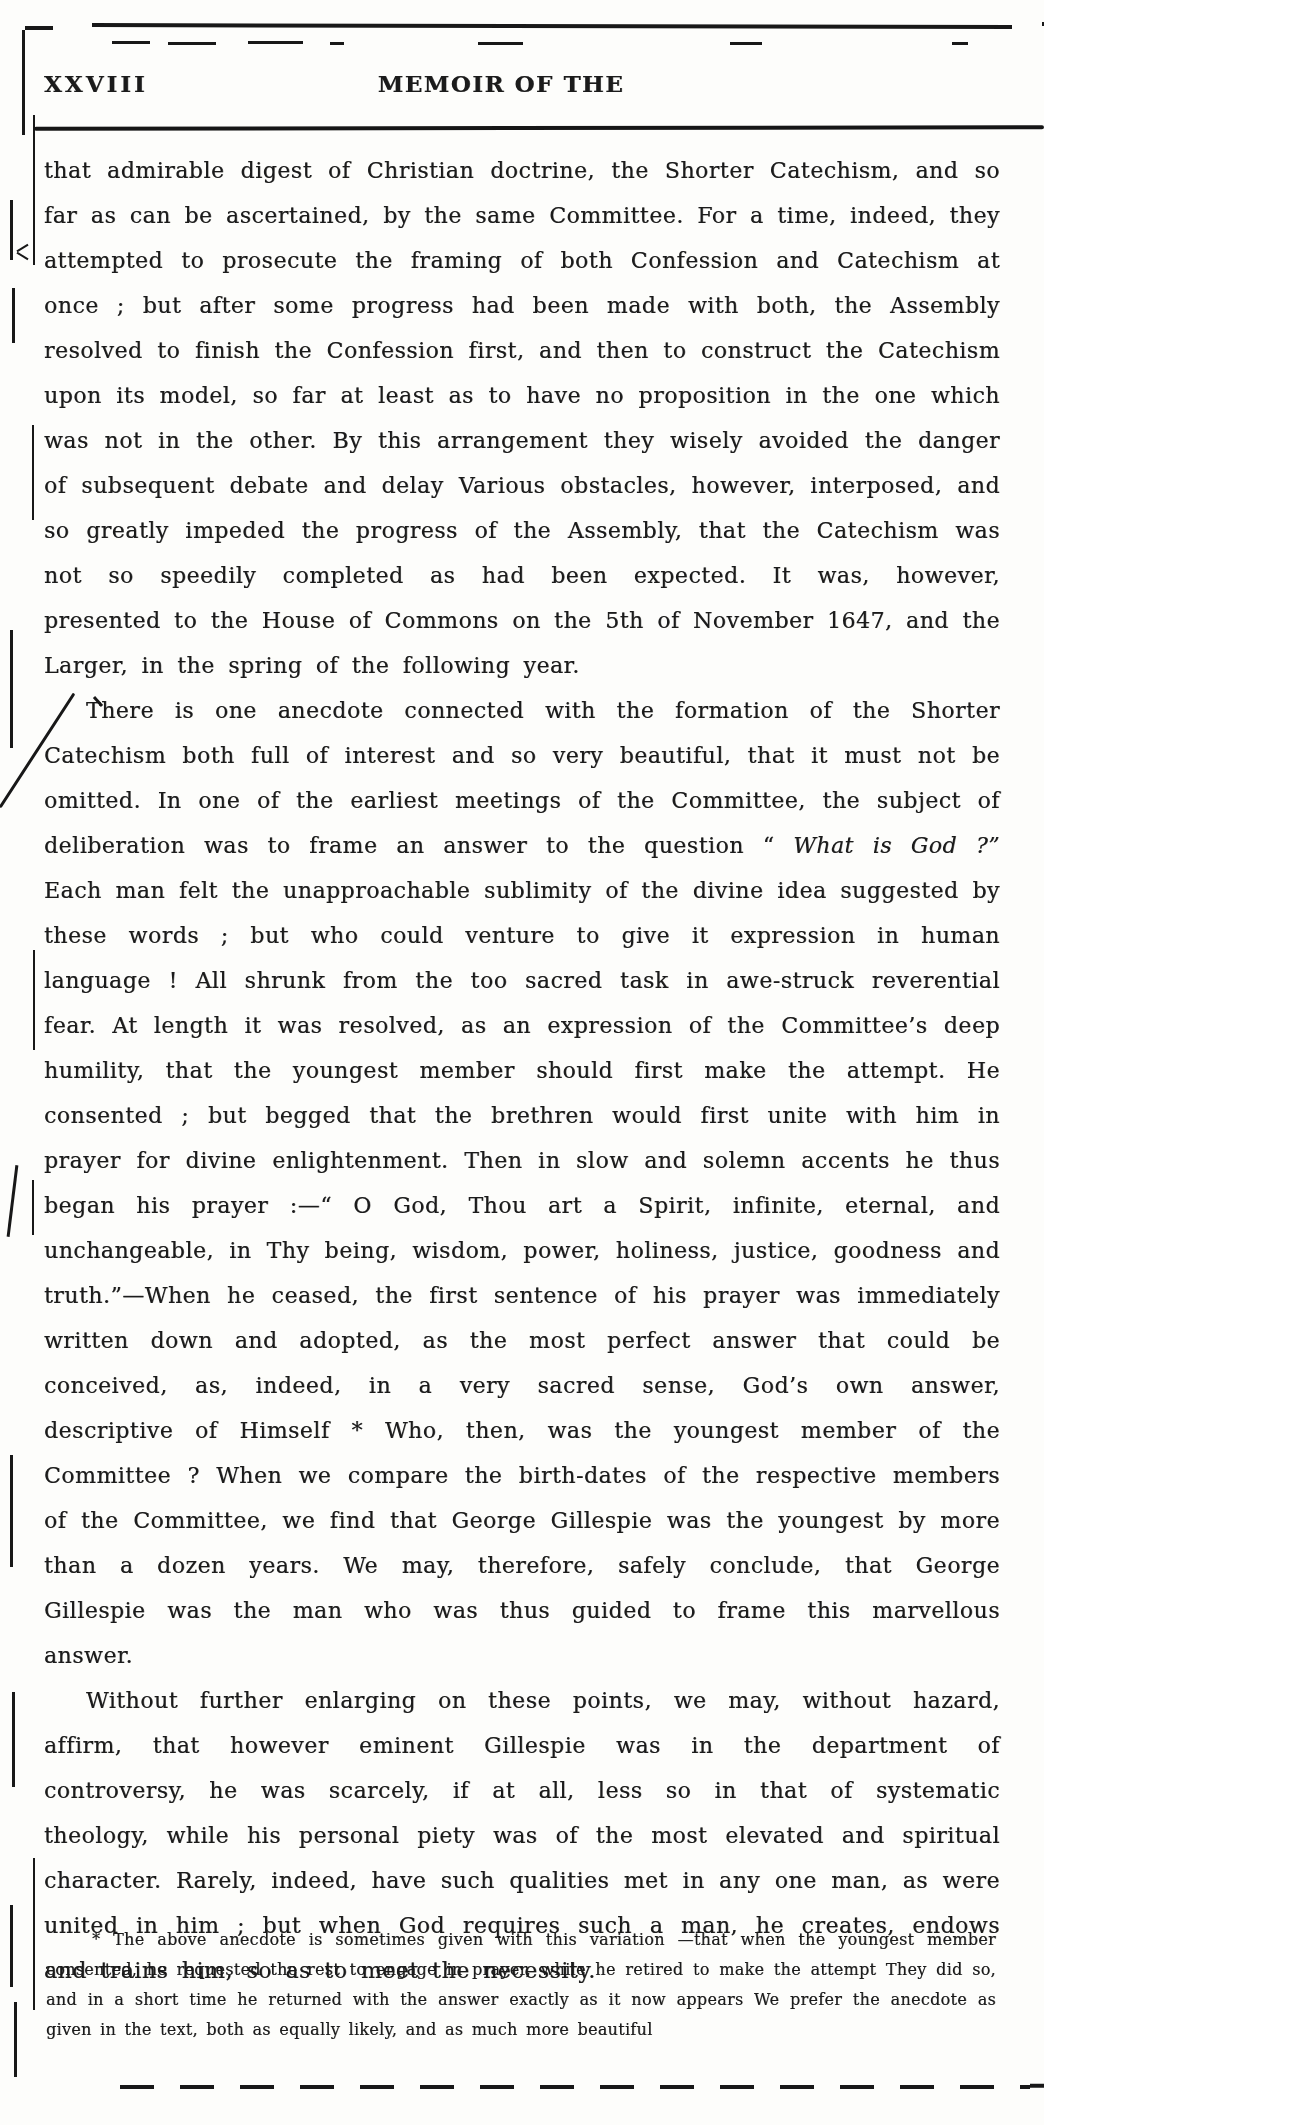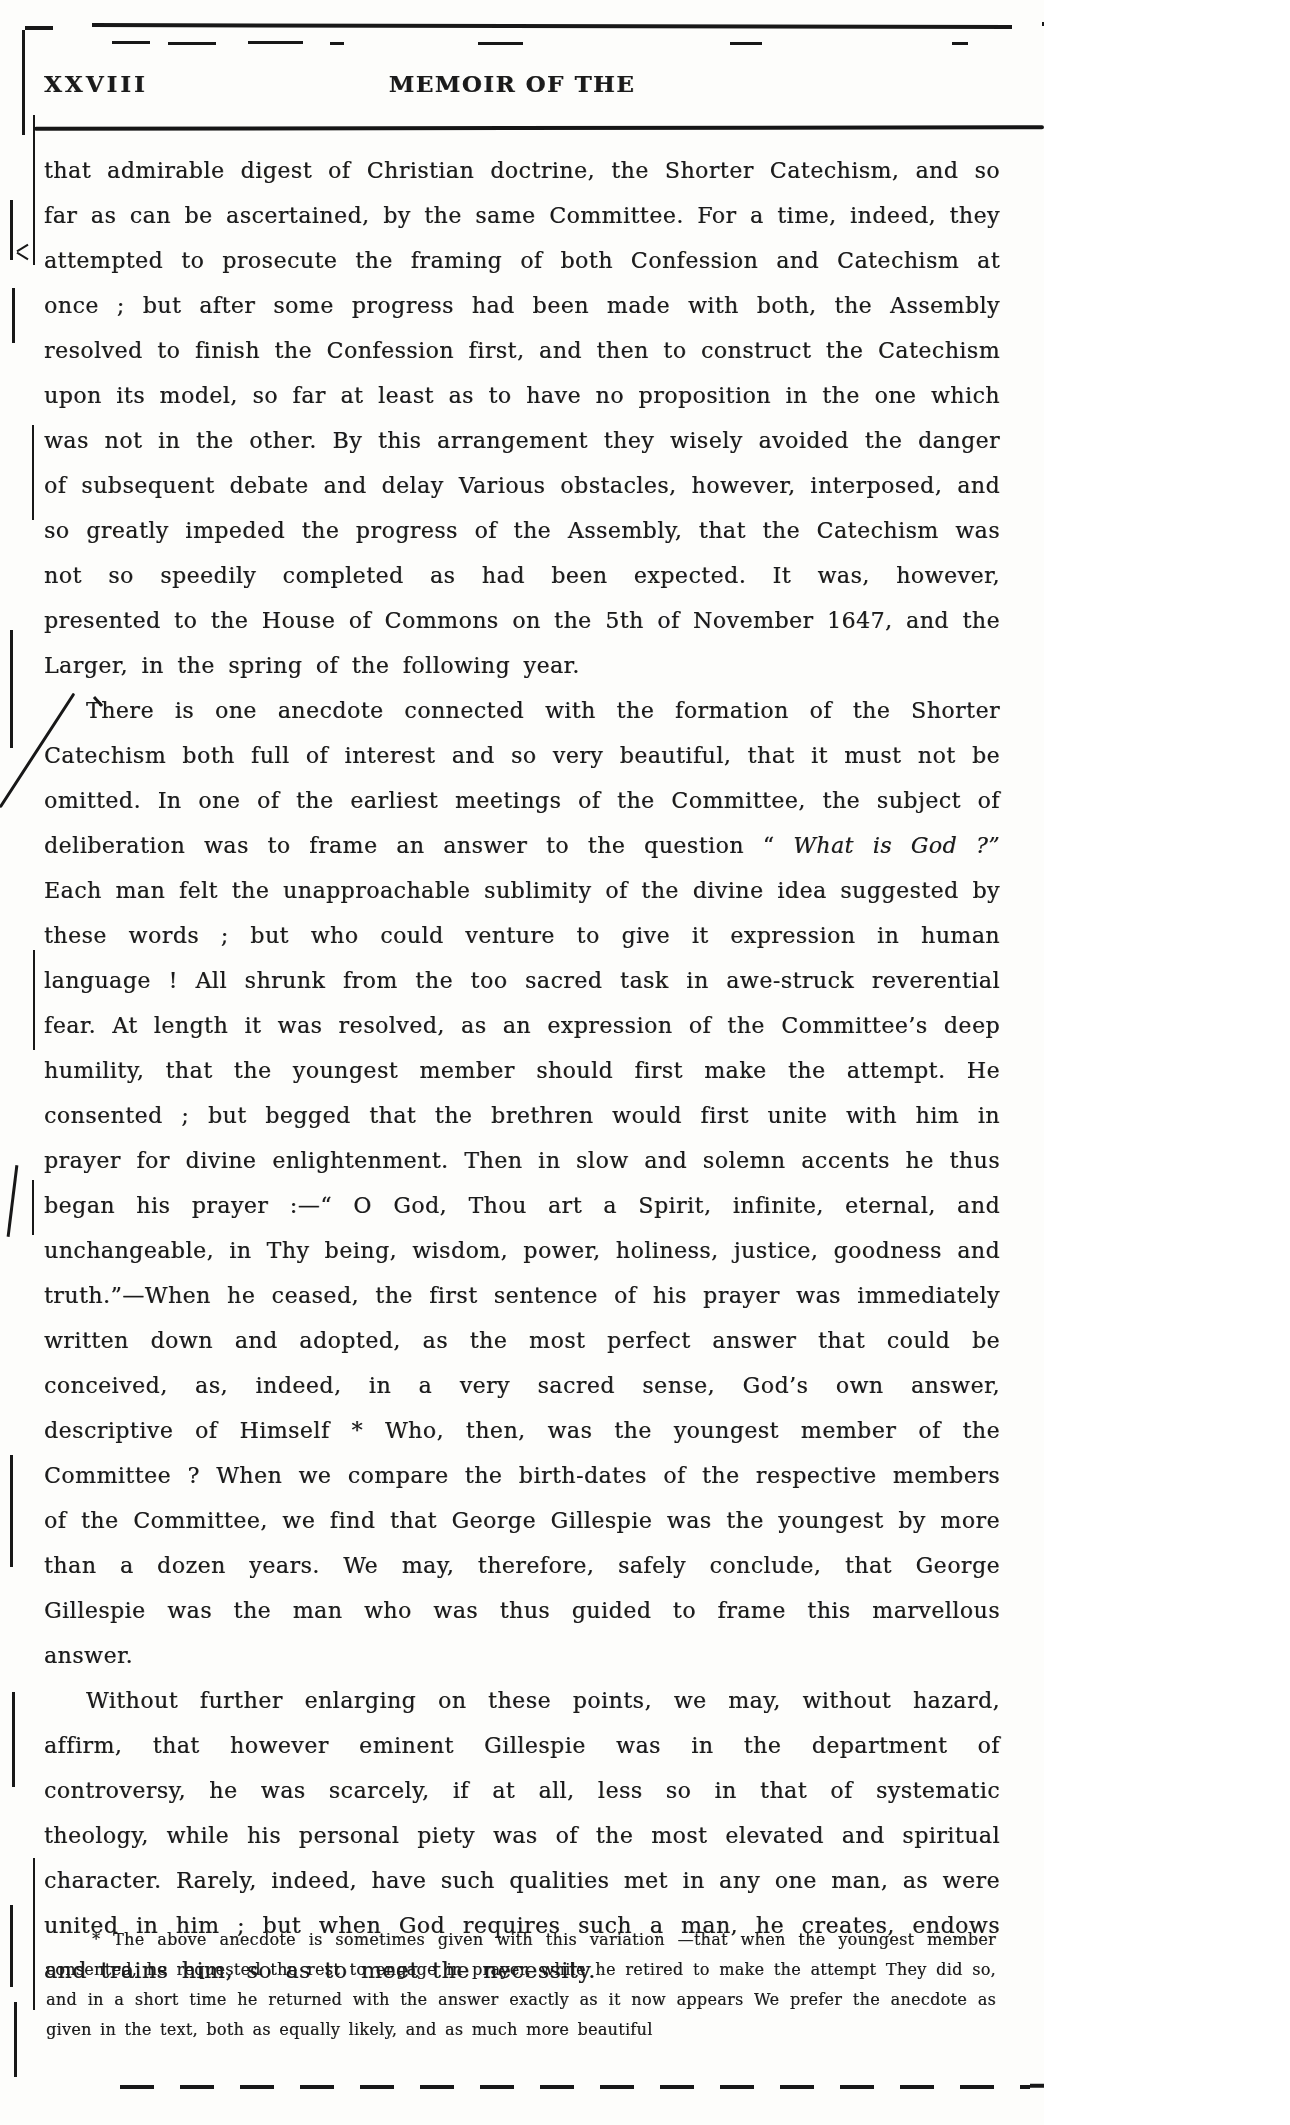--- a/index.html
+++ b/index.html
@@ -8,21 +8,21 @@
     background:#fdfdfb; color:#1b1b1b; overflow:hidden;
     font-family:"DejaVu Serif","Liberation Serif",serif;
   }
   .ink { background:#181818; position:absolute; }
   .page-number {
     position:absolute; left:44px; top:70px;
     font-size:23px; font-weight:bold; letter-spacing:3px;
     text-shadow:0.5px 0.4px 0.4px rgba(25,25,25,0.6);
   }
   .running-title {
-    position:absolute; left:12px; top:70px; width:1000px; text-align:center;
+    position:absolute; left:1px; top:70px; width:1000px; text-align:center;
     font-size:23px; font-weight:bold; letter-spacing:1.5px;
     text-shadow:0.5px 0.4px 0.4px rgba(25,25,25,0.6);
   }
   .header-rule {
     position:absolute; left:34px; right:0; top:126px; height:4px;
     background:#161616; border-radius:2px; transform:rotate(-0.08deg);
   }
   .body-text {
     position:absolute; left:44px; right:44px; top:148px;
     font-size:22px; line-height:45px; letter-spacing:0.5px; word-spacing:6px;

